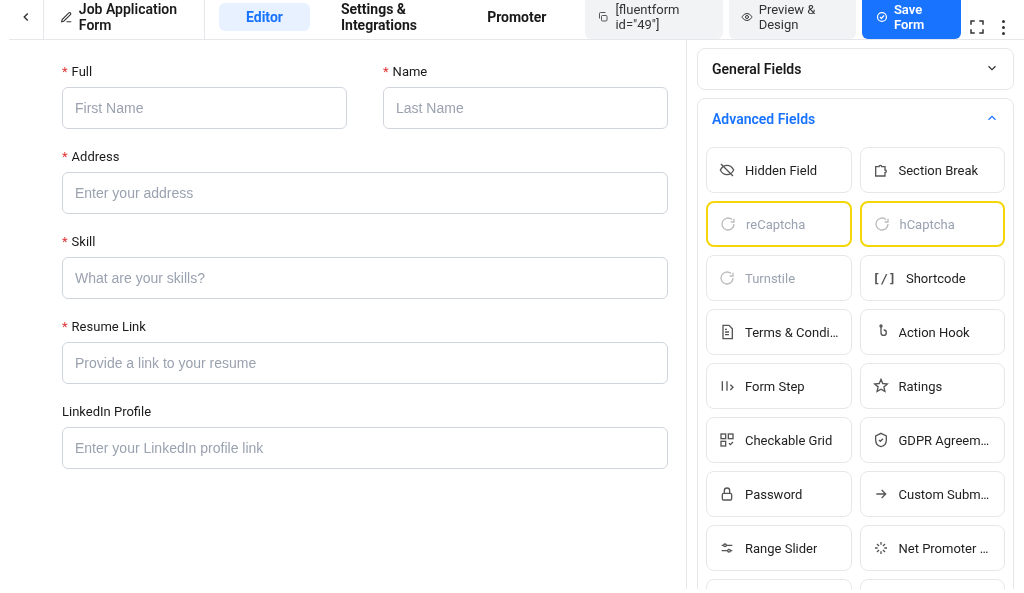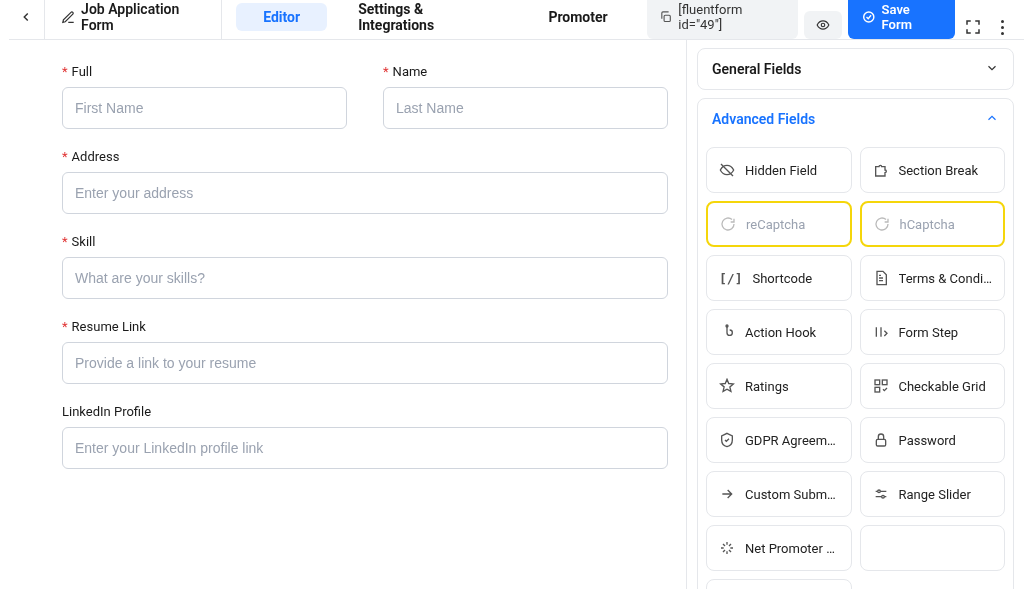--- a/index.html
+++ b/index.html
@@ -189,20 +189,21 @@
         <rect x="9" y="9" width="11" height="11" rx="2"></rect>
         <path d="M5 15V5a2 2 0 012-2h10"></path>
       </svg>
     <span>[fluentform id="49"]</span>
   </div>
   <div class="chip">
     <svg width="14" height="14" viewBox="0 0 24 24" fill="none" stroke="#333" stroke-width="2">
         <path d="M2 12s3.5-7 10-7 10 7 10 7-3.5 7-10 7-10-7-10-7z"></path>
         <circle cx="12" cy="12" r="3"></circle>
       </svg>
+    <span>Preview &amp; Design</span>
   </div>
   <div class="btn-primary">
     <svg width="14" height="14" viewBox="0 0 24 24" fill="none" stroke="#fff" stroke-width="2.5">
         <circle cx="12" cy="12" r="9"></circle>
         <path d="M8 12l3 3 5-6"></path>
       </svg>
     <span>Save Form</span>
   </div>
   <div class="icon-btn">
     <svg width="18" height="18" viewBox="0 0 24 24" fill="none" stroke="#333" stroke-width="2">
@@ -313,20 +314,29 @@
         <div class="field-card hl disabled">
           <span class="ci">
               <svg width="16" height="16" viewBox="0 0 24 24" fill="none" stroke="currentColor" stroke-width="2">
                 <path d="M21 12a9 9 0 11-3-6.7"></path>
                 <path d="M21 4v5h-5"></path>
               </svg>
             </span>
           <span class="lbl">hCaptcha</span>
         </div>
 
+        <div class="field-card disabled">
+          <span class="ci">
+              <svg width="16" height="16" viewBox="0 0 24 24" fill="none" stroke="currentColor" stroke-width="2">
+                <path d="M21 12a9 9 0 11-3-6.7"></path>
+                <path d="M21 4v5h-5"></path>
+              </svg>
+            </span>
+          <span class="lbl">Turnstile</span>
+        </div>
         <div class="field-card">
           <span class="ci" style="font-family:monospace;font-weight:bold;">[/]</span>
           <span class="lbl">Shortcode</span>
         </div>
 
         <div class="field-card">
           <span class="ci">
               <svg width="16" height="16" viewBox="0 0 24 24" fill="none" stroke="currentColor" stroke-width="2">
                 <path d="M6 2h9l5 5v15H6z"></path>
                 <path d="M9 12h6M9 16h6M9 8h3"></path>

